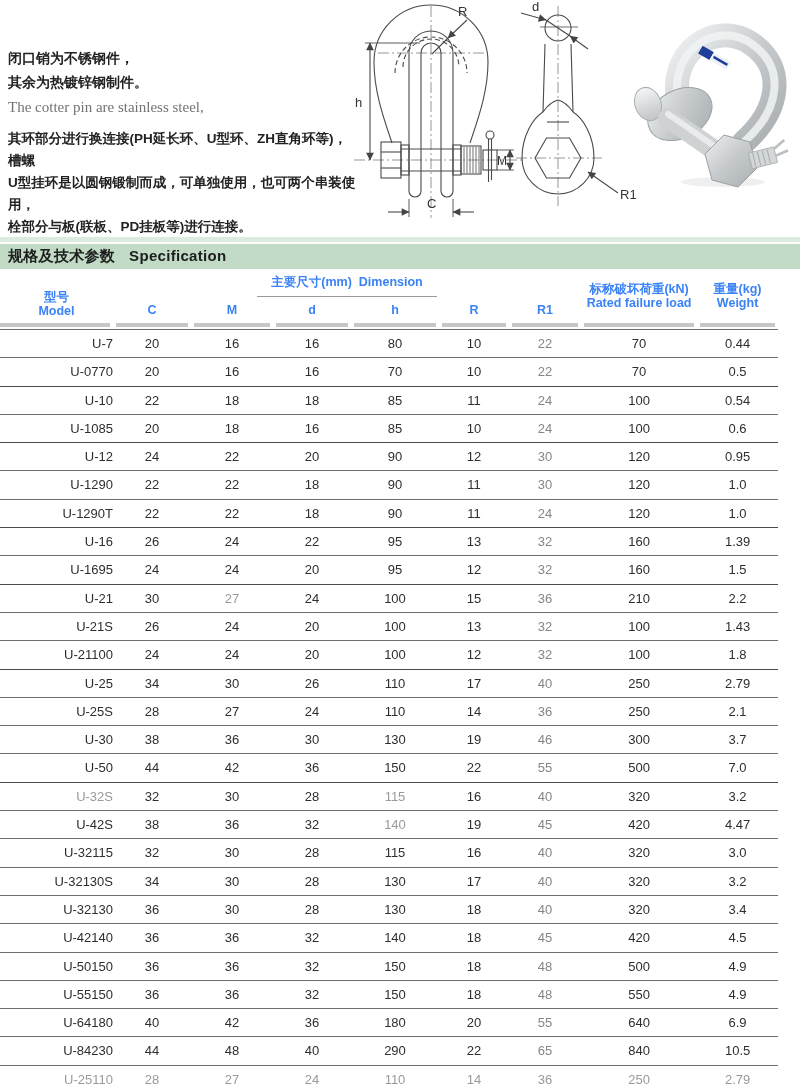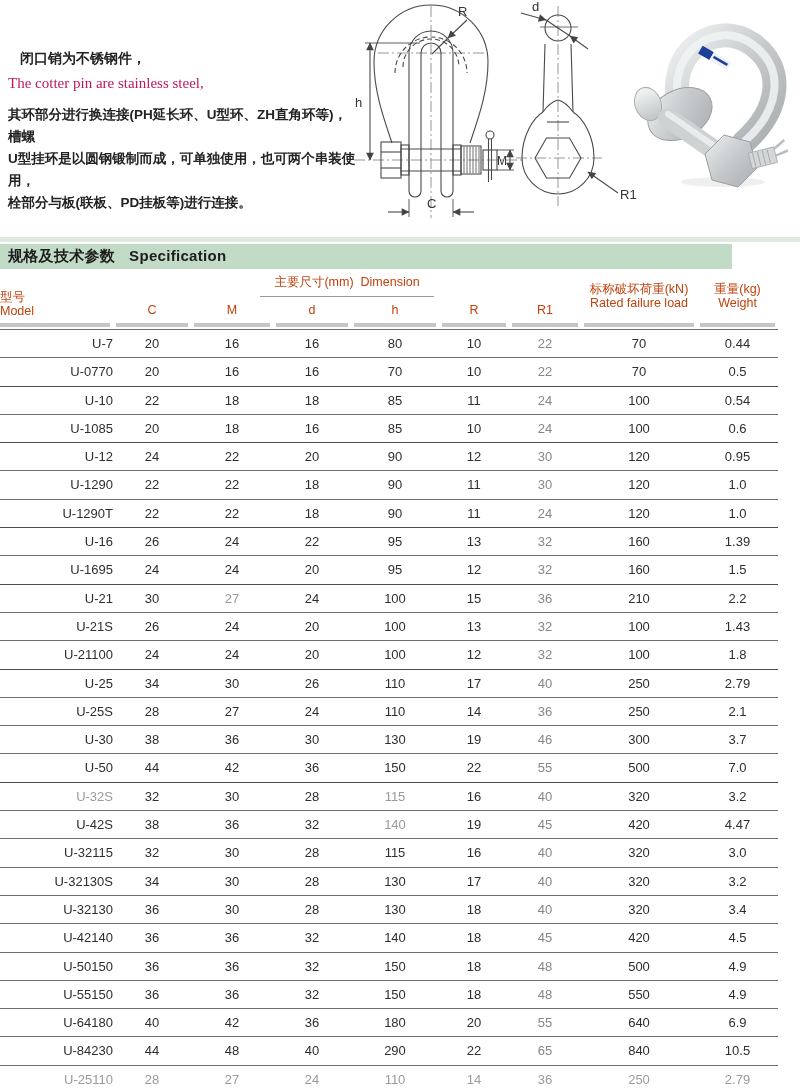--- a/index.html
+++ b/index.html
@@ -3,37 +3,37 @@
 <meta charset="utf-8">
 <style>
   html,body { margin:0; padding:0; }
   body {
     width:800px; height:1089px; position:relative; background:#ffffff;
     font-family:"Liberation Sans", sans-serif; color:#2e2e2e; overflow:hidden;
   }
   
   .top-section { position:absolute; top:0; left:0; width:800px; height:238px; }
   .intro { position:absolute; left:8px; top:50px; width:348px; }
-  .intro .cn { font-size:14px; font-weight:bold; color:#222; line-height:17px; margin-bottom:7px;margin-left:12px; }
-  .intro .en { font-family:"Liberation Serif", serif; font-size:15px; color:#be185d; line-height:18px; margin-bottom:5px; }
+  .intro .cn { font-size:14px; font-weight:bold; color:#222; line-height:17px; margin-bottom:7px; }
+  .intro .en { font-family:"Liberation Serif", serif; font-size:15px; color:#737373; line-height:18px; margin-bottom:5px; }
   .intro .para { margin-top:12px; font-size:13.5px; font-weight:bold; color:#222; line-height:22px; }
   
   .drawings { position:absolute; left:340px; top:0; }
   .photo { position:absolute; left:628px; top:6px; }
   svg text { font-family:"Liberation Sans", sans-serif; }
   
   .band-strip { position:absolute; top:237px; left:0; width:800px; height:5px; }
-  .band { position:absolute; top:244px; left:0; width:732px; height:25px; display:flex; align-items:center; }
+  .band { position:absolute; top:244px; left:0; width:800px; height:25px; display:flex; align-items:center; }
   .band-title { font-size:15px; font-weight:bold; color:#1d1d1d; padding-left:8px; letter-spacing:0.3px; }
   .band-title .en { margin-left:14px; }
   
   .spec-table-wrap { position:absolute; top:271px; left:0; width:778px; }
   table { border-collapse:collapse; table-layout:fixed; width:778px; font-size:13px; }
-  thead th { font-weight:normal; font-size:12.5px; color:#c2410c; padding:0; }
-  th.model-h { text-align:left; vertical-align:bottom; line-height:14px; padding-bottom:2px; }
+  thead th { font-weight:bold; font-size:12.5px; color:#3b82f6; padding:0; }
+  th.model-h { text-align:center; vertical-align:bottom; line-height:14px; padding-bottom:2px; }
   th.group-h { vertical-align:top; padding-top:3px; }
   .dim-h-inner { display:inline-block; border-bottom:1px solid #9a9a9a; padding:0 14px 5px 14px; font-size:12.5px; }
   th.load-h, th.weight-h { text-align:center; vertical-align:middle; line-height:14px; }
   tr.dims-row th { text-align:center; vertical-align:bottom; padding-bottom:3px; height:20px; }
   tr.bars-row td { padding:3px 0 2px 0; }
   tr.bars-row .bar { height:4px; background:#c6c6c6; margin:0 3px; }
   tr.bars-row td:first-child .bar { margin-left:0; }
   tbody td {
     height:27.3px; line-height:27.3px; padding:0; text-align:center;
     border-top:1px solid #6e6e6e; color:#2e2e2e; white-space:nowrap;
@@ -45,20 +45,21 @@
   tbody tr.dim td { color:#9a9a9a; }
   tbody td.faded { color:#9a9a9a; }
 </style>
 </head>
 <body>
 
 <div class="top-section">
 
   <div class="intro">
     <div class="cn">闭口销为不锈钢件，</div>
+    <div class="cn">其余为热镀锌钢制件。</div>
     <div class="en">The cotter pin are stainless steel,</div>
     <div class="para">
       <div>其环部分进行换连接(PH延长环、U型环、ZH直角环等)，槽螺</div>
       <div>U型挂环是以圆钢锻制而成，可单独使用，也可两个串装使用，</div>
       <div>栓部分与板(联板、PD挂板等)进行连接。</div>
     </div>
   </div>
 
   <svg class="drawings" width="305" height="240" viewBox="0 0 305 240">
     <defs>

